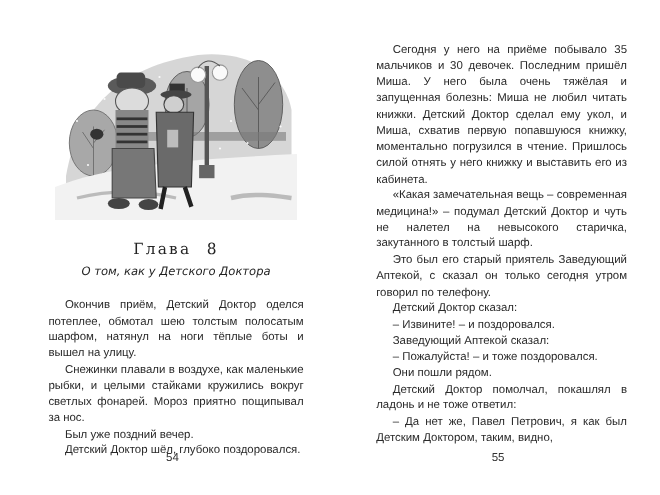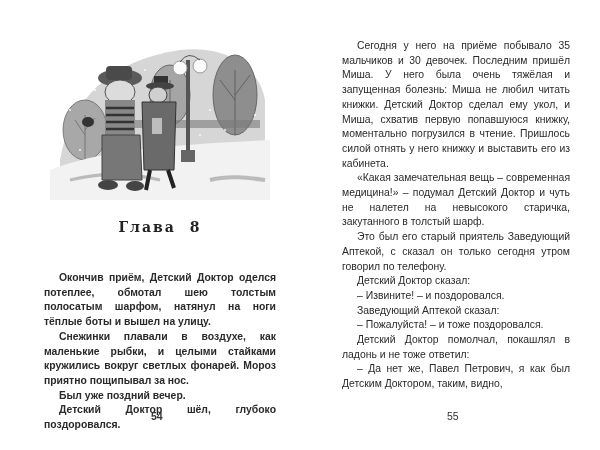--- a/index.html
+++ b/index.html
@@ -1,18 +1,18 @@
 <!DOCTYPE html>
 <html><head>
 <meta charset="utf-8">
 <style>
   html, body { margin: 0; padding: 0; background: #ffffff; }
   body { width: 600px; height: 450px; position: relative; overflow: hidden;
          font-family: "Liberation Sans", sans-serif; color: #2a2a2a; }
-  .page { position: absolute; top: 0; height: 450px; font-weight: bold; }
+  .page { position: absolute; top: 0; height: 450px; }
   .page-left { left: 0; width: 300px; }
   .page-right { left: 300px; width: 300px; }
   .illus { position: absolute; left: 50px; top: 40px; width: 220px; height: 160px; }
   .chapter-title { position: absolute; left: 0; width: 320px; top: 219px; text-align: center;
                    font-family: "DejaVu Serif", serif; font-size: 14px; letter-spacing: 2px; color: #222; }
   .chapter-title .num { margin-left: 14px; }
   .chapter-sub { position: absolute; left: 40px; width: 240px; top: 240px; text-align: center;
                  font-family: "DejaVu Sans", sans-serif; font-style: italic; font-size: 10.5px;
                  line-height: 15px; color: #222; }
   .text { position: absolute; font-size: 10.4px; line-height: 14.7px; text-align: justify;
@@ -93,20 +93,21 @@
         <circle cx="30" cy="110" r="1"></circle>
       <circle cx="150" cy="95" r="1"></circle>
         <circle cx="205" cy="75" r="1"></circle>
     </g>
   </svg>
 
   <div class="chapter-title">
     <span>Глава</span><span class="num">8</span>
   </div>
   <div class="chapter-sub">
+    <div>О том, как у Детского Доктора</div>
   </div>
 
   <div class="text left-text">
     <p>Окончив приём, Детский Доктор оделся потеплее, обмотал шею толстым полосатым шарфом, натянул на ноги тёплые боты и вышел на улицу.</p>
     <p>Снежинки плавали в воздухе, как маленькие рыбки, и целыми стайками кружились вокруг светлых фонарей. Мороз приятно пощипывал за нос.</p>
     <p>Был уже поздний вечер.</p>
     <p>Детский Доктор шёл, глубоко поздоровался.</p>
   </div>
 
   <div class="page-num pn-left">54</div>
@@ -115,17 +116,18 @@
 <div class="page page-right"></div>
 
 <div class="text right-text">
   <p>Сегодня у него на приёме побывало 35 мальчиков и 30 девочек. Последним пришёл Миша. У него была очень тяжёлая и запущенная болезнь: Миша не любил читать книжки. Детский Доктор сделал ему укол, и Миша, схватив первую попавшуюся книжку, моментально погрузился в чтение. Пришлось силой отнять у него книжку и выставить его из кабинета.</p>
   <p>«Какая замечательная вещь – современная медицина!» – подумал Детский Доктор и чуть не налетел на невысокого старичка, закутанного в толстый шарф.</p>
   <p>Это был его старый приятель Заведующий Аптекой, с сказал он только сегодня утром говорил по телефону.</p>
   <p>Детский Доктор сказал:</p>
   <p>– Извините! – и поздоровался.</p>
   <p>Заведующий Аптекой сказал:</p>
   <p>– Пожалуйста! – и тоже поздоровался.</p>
+  <p>Они пошли рядом.</p>
   <p>Детский Доктор помолчал, покашлял в ладонь и не тоже ответил:</p>
   <p>– Да нет же, Павел Петрович, я как был Детским Доктором, таким, видно,</p>
 </div>
 
 <div class="page-num pn-right">55</div>
 
 </body></html>

